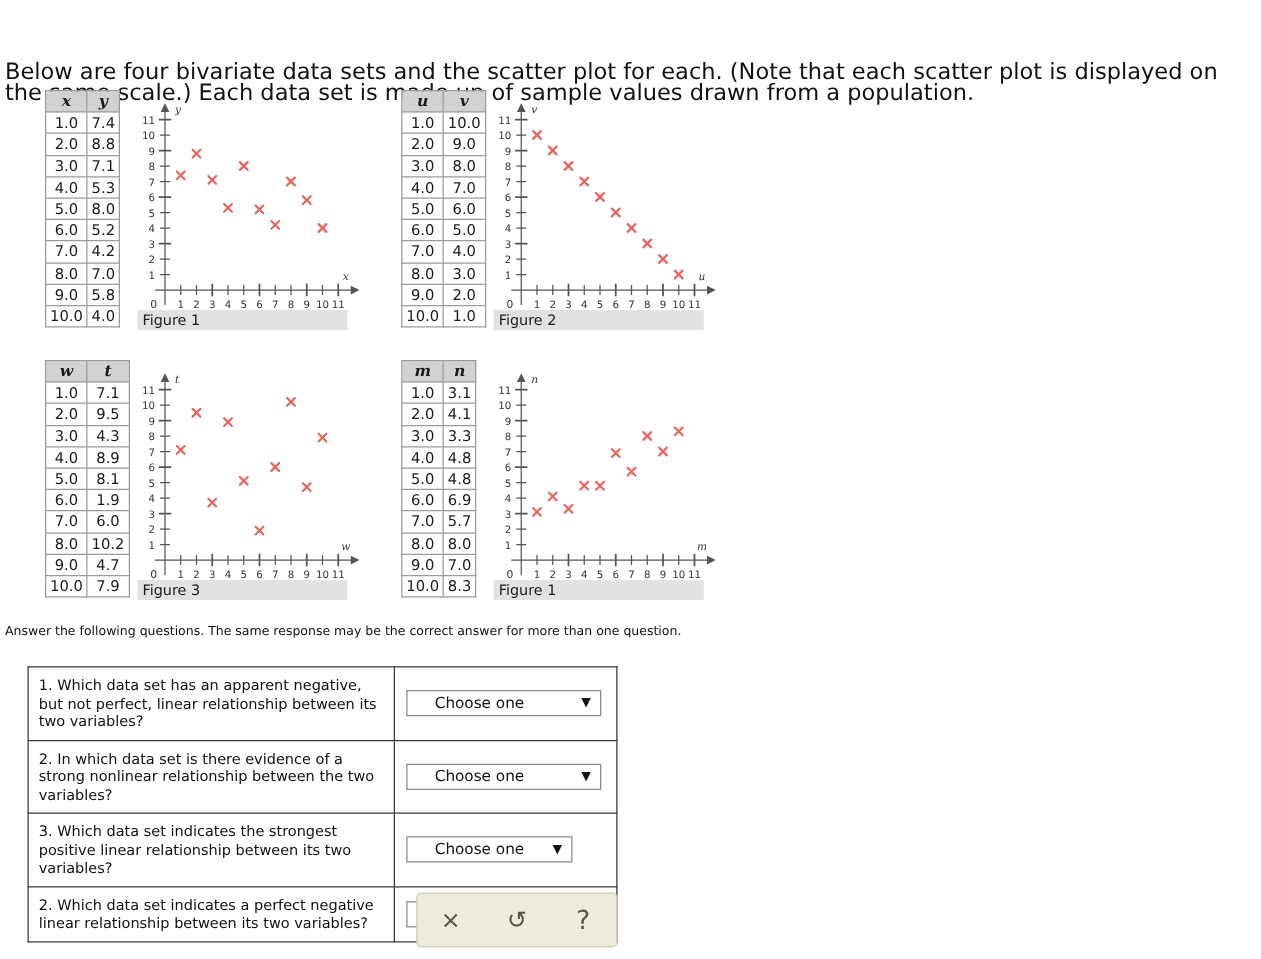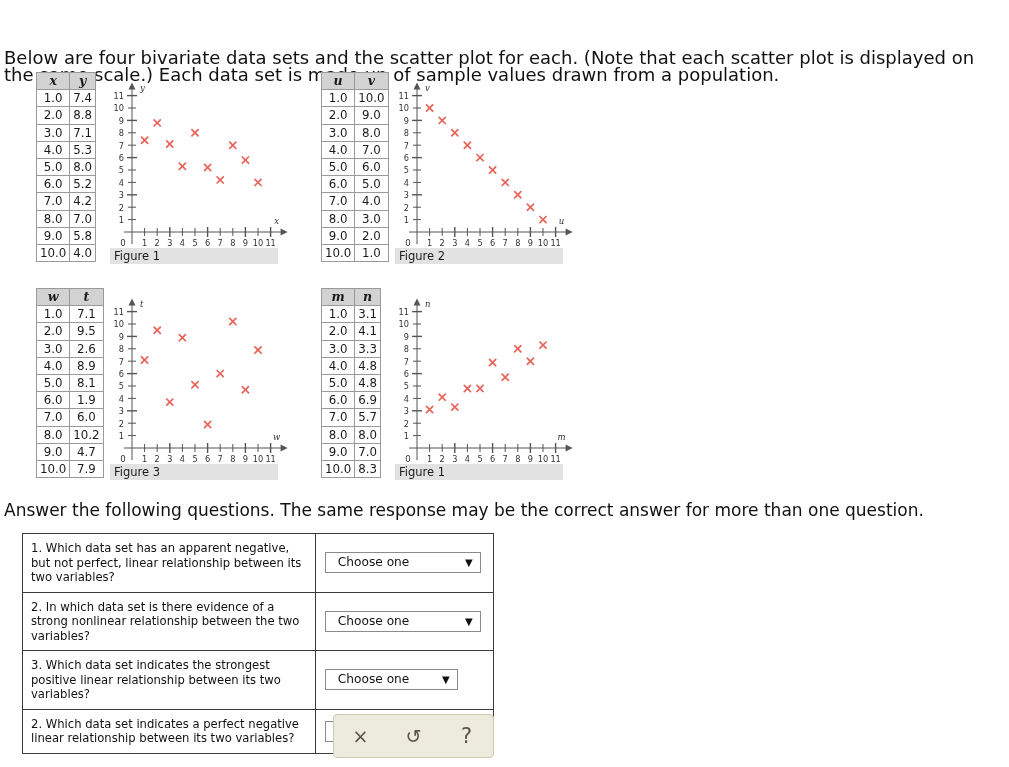--- a/index.html
+++ b/index.html
@@ -87,21 +87,21 @@
     box-sizing: border-box;
   }
   .panel.p1 .figcaption, .panel.p2 .figcaption { top: 176px; }
   .panel.p3 .figcaption, .panel.p4 .figcaption { top: 176px; }
 
   
   #answer-instructions {
     position: absolute;
     left: 4px;
     top: 500px;
-    font-size: 17px;
+    font-size: 10px;
     color: #111;
   }
 
   
   #question-table {
     position: absolute;
     left: 22px;
     top: 533px;
     width: 472px;
     border-collapse: collapse;
@@ -127,21 +127,21 @@
   
   .select {
     position: relative;
     display: block;
     height: 21px;
     border: 1px solid #8a8a8a;
     background: #ffffff;
     box-sizing: border-box;
     font-size: 12.2px;
     line-height: 19px;
-    padding-left: 12px;
+    padding-left: 22px;
     color: #111;
     cursor: pointer;
     box-shadow: inset 0 0 0 1px #fff;
   }
   .select.w-full { width: 156px; }
   .select.w-narrow { width: 133px; }
   .select .caret {
     position: absolute;
     right: 7px;
     top: 0;
@@ -493,21 +493,21 @@
         <tr>
           <td>1.0</td>
           <td class="wide">7.1</td>
         </tr>
         <tr>
           <td>2.0</td>
           <td class="wide">9.5</td>
         </tr>
         <tr>
           <td>3.0</td>
-          <td class="wide">2.6</td>
+          <td class="wide">4.3</td>
         </tr>
         <tr>
           <td>4.0</td>
           <td class="wide">8.9</td>
         </tr>
         <tr>
           <td>5.0</td>
           <td class="wide">8.1</td>
         </tr>
         <tr>

